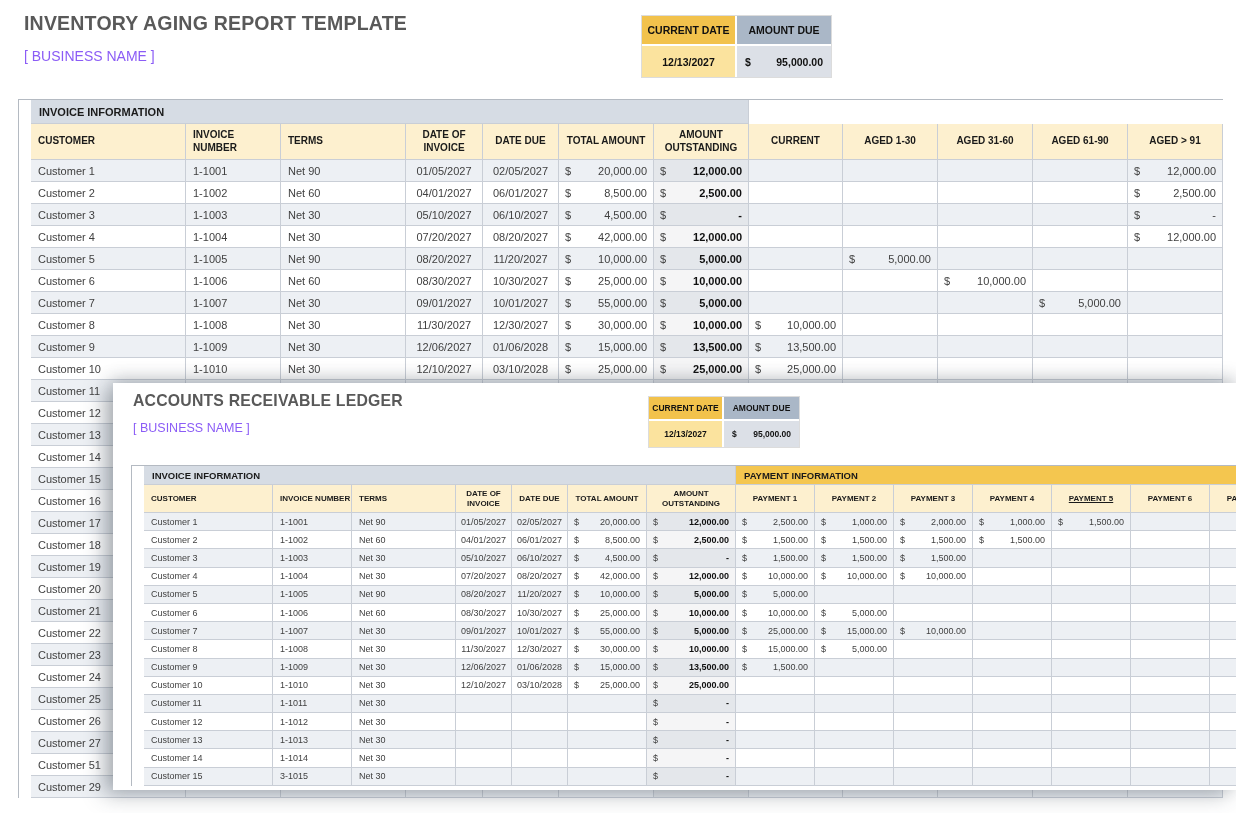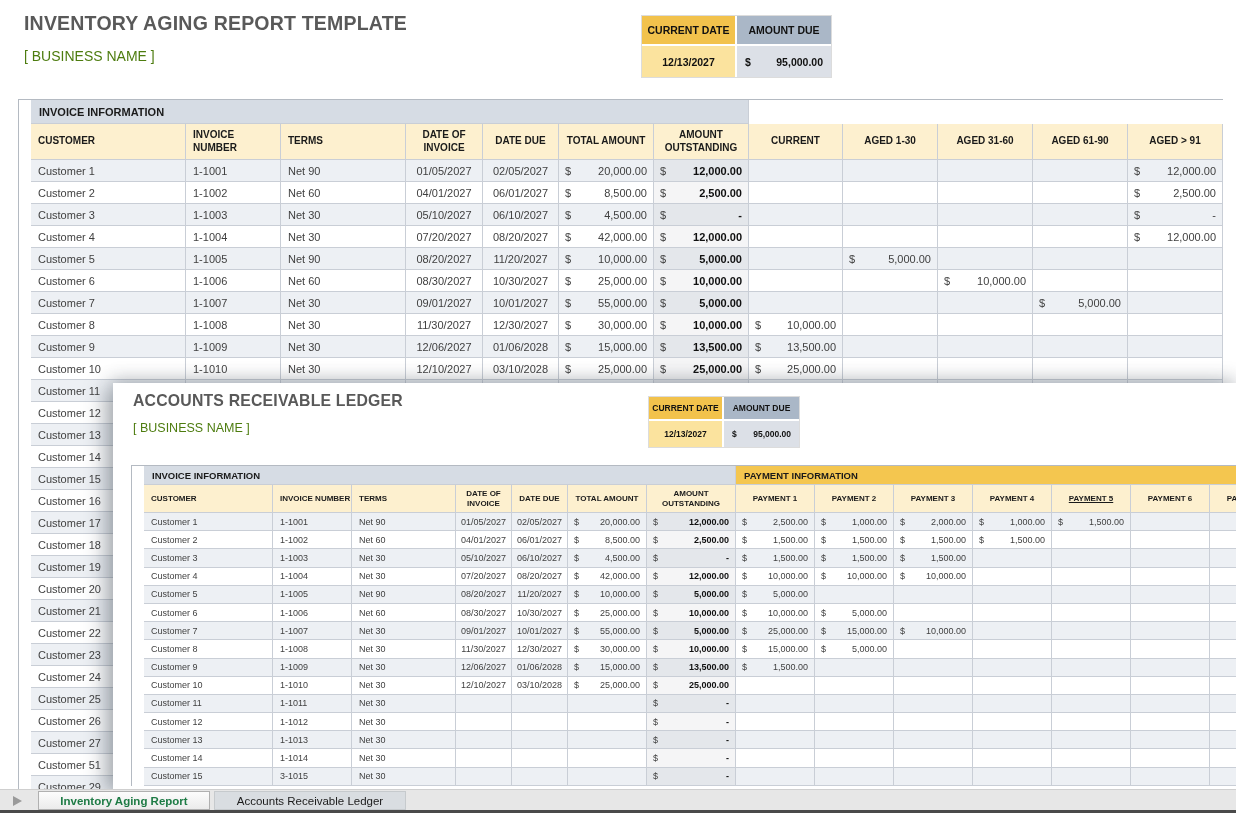--- a/index.html
+++ b/index.html
@@ -2,21 +2,21 @@
 <html><head>
 <meta charset="utf-8">
 <style>
   *{margin:0;padding:0;box-sizing:border-box;}
   html,body{background:#fff;}
   body{font-family:"Liberation Sans",sans-serif;}
   .page{position:relative;width:1236px;height:813px;background:#fff;overflow:hidden;}
 
   
   .sheet-title{font-weight:700;color:#595959;white-space:nowrap;transform:scaleX(.93);transform-origin:left center;letter-spacing:.2px;}
-  .bizname{color:#4d7c0f;white-space:nowrap;}
+  .bizname{color:#8b5cf6;white-space:nowrap;}
 
   .widget{position:absolute;display:grid;gap:2px;background:#fff;border:1px solid #dcdcdc;}
   .wcell{display:flex;align-items:center;justify-content:center;font-weight:700;color:#111;}
   .w-gold{background:#F2C24C;}
   .w-slate{background:#AAB7C7;}
   .w-goldl{background:#FBE39E;}
   .w-slatel{background:#DCE0E7;}
   .wmoney{justify-content:space-between;padding:0 8px;}
 
   .table{position:absolute;background:#fff;border-left:1px solid #b4bac2;border-top:1px solid #b4bac2;}
@@ -1020,19 +1020,13 @@
           <div class="cell money" style="width: 79px;"></div>
           <div class="cell money" style="width: 79px;"></div>
           <div class="cell money" style="width: 79px;"></div>
           <div class="cell money" style="width: 79px;"></div>
           <div class="cell money" style="width: 79px;"></div>
           <div class="cell money" style="width: 79px;"></div>
         </div>
       </div>
   </section>
 
-  <footer class="tabbar">
-    <span class="nav-arrow"></span>
-    <div class="tab tab-active">Inventory Aging Report</div>
-    <div class="tab tab-inactive">Accounts Receivable Ledger</div>
-    <div class="bottomstrip"></div>
-  </footer>
 </div>
 
 </body></html>

